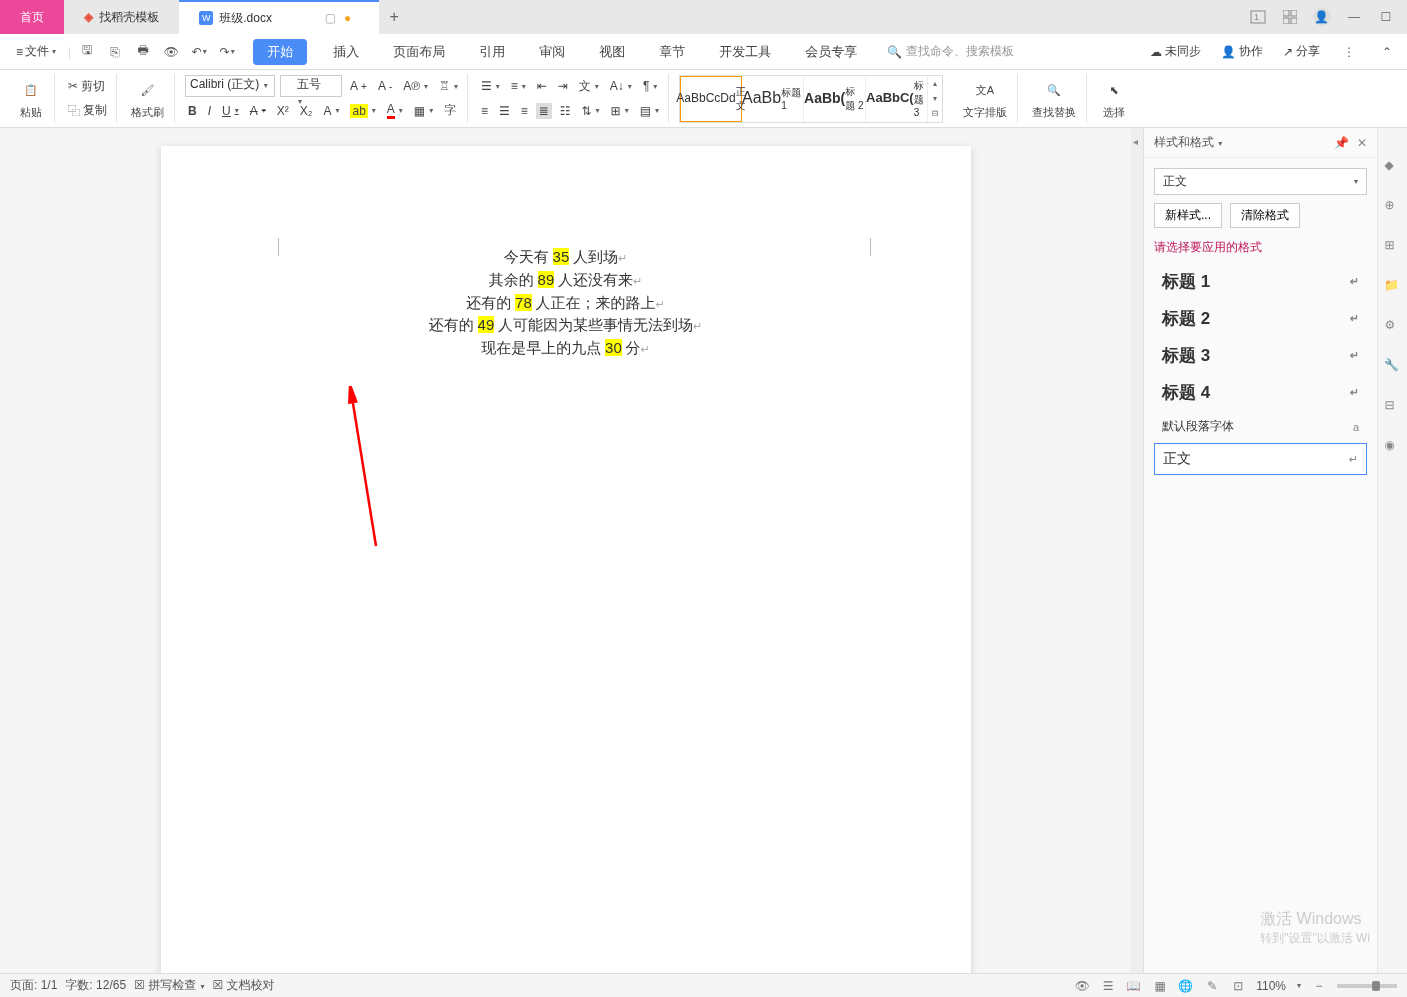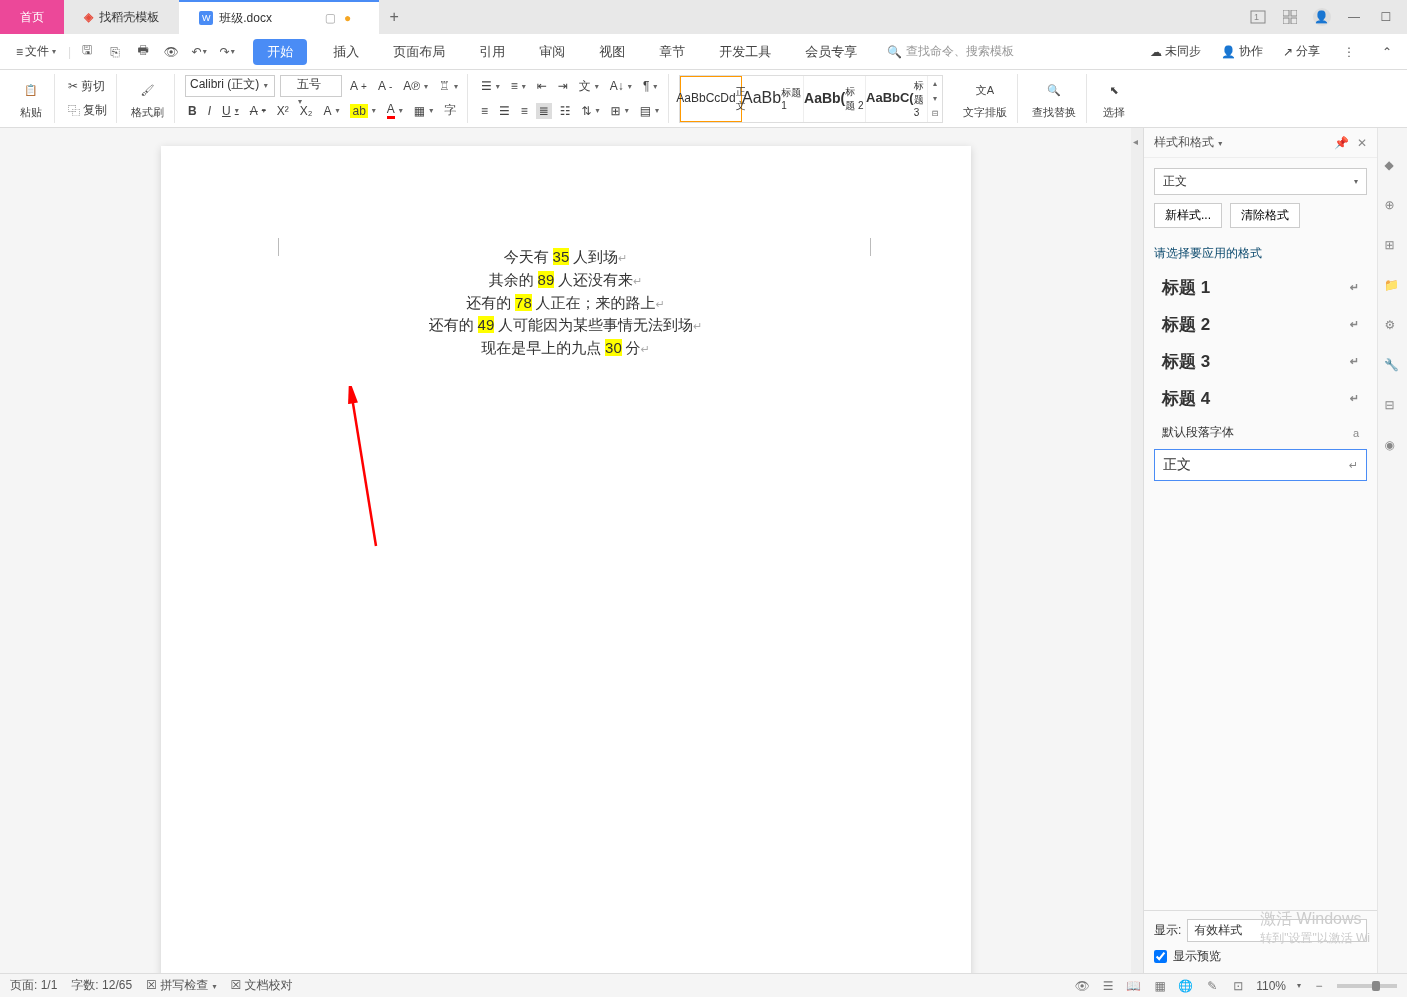--- a/index.html
+++ b/index.html
@@ -60,36 +60,36 @@
     .pane-gap { width: 12px; background: #eee; position: relative; }
     .pane-gap-arrow { position: absolute; top: 8px; left: 2px; color: #888; font-size: 10px; }
     .side-panel { width: 234px; background: #fafafa; border-left: 1px solid #ddd; display: flex; flex-direction: column; }
     .panel-header { display: flex; align-items: center; padding: 6px 10px; font-size: 12px; color: #555; border-bottom: 1px solid #eee; }
     .panel-header-title { flex: 1; }
     .panel-icons { display: flex; gap: 8px; color: #888; }
     .panel-body { padding: 10px; flex: 1; display: flex; flex-direction: column; gap: 8px; }
     .style-select { border: 1px solid #ccc; padding: 4px 8px; display: flex; justify-content: space-between; align-items: center; background: white; }
     .panel-btns { display: flex; gap: 8px; }
     .panel-btn { border: 1px solid #ccc; background: white; padding: 3px 10px; cursor: pointer; font-size: 12px; }
-    .panel-label { font-size: 12px; color: #0c4a6e; margin-top: 9px; }
+    .panel-label { font-size: 12px; color: #be185d; margin-top: 3px; }
     .style-list { display: flex; flex-direction: column; gap: 2px; }
     .style-list-item { display: flex; justify-content: space-between; align-items: center; padding: 6px 8px; cursor: pointer; font-size: 14px; }
     .style-list-item.heading { font-family: "SimHei", sans-serif; font-size: 17px; font-weight: bold; }
     .style-list-item.selected { border: 1px solid #4a8cf5; background: white; }
     .style-list-item .mark { color: #888; font-size: 11px; }
     .panel-footer { border-top: 1px solid #ddd; padding: 8px 10px; display: flex; flex-direction: column; gap: 6px; font-size: 12px; }
     .panel-footer-row { display: flex; align-items: center; gap: 6px; }
     .disp-select { border: 1px solid #ccc; padding: 2px 6px; flex: 1; background: white; }
     
     
     .right-bar { width: 30px; background: #f5f5f5; border-left: 1px solid #e5e5e5; display: flex; flex-direction: column; align-items: center; padding-top: 30px; gap: 24px; }
     .right-bar-icon { width: 16px; height: 16px; color: #888; cursor: pointer; }
     
     
-    .status-bar { display: flex; align-items: center; height: 24px; background: #f5f5f5; border-top: 1px solid #ddd; padding: 0 10px; font-size: 12px; color: #555; gap: 14px; }
+    .status-bar { display: flex; align-items: center; height: 24px; background: #f5f5f5; border-top: 1px solid #ddd; padding: 0 10px; font-size: 12px; color: #555; gap: 8px; }
     .status-right { margin-left: auto; display: flex; align-items: center; gap: 10px; }
     .status-icon { width: 16px; height: 16px; color: #777; cursor:pointer; display:flex; align-items:center; justify-content:center; }
     .activate-text { position: absolute; right: 37px; bottom: 50px; color: #ccc; font-size: 16px; }
     
     svg { display: block; }
   </style>
 </head>
 <body>
 
 <div class="tab-bar">
@@ -362,32 +362,20 @@
           </div>
           <div class="style-list-item" style="font-size: 12px;">
             <span>默认段落字体</span>
             <span class="mark">a</span>
           </div>
           <div class="style-list-item selected">
             <span>正文</span>
             <span class="mark">↵</span>
           </div>
         </div>
-    </div>
-    <div class="panel-footer">
-      <div class="panel-footer-row">
-        <span>显示:</span>
-        <div class="disp-select">
-          <span>有效样式</span>
-        </div>
-      </div>
-      <div class="panel-footer-row">
-        <input type="checkbox" checked="" style="">
-        <span>显示预览</span>
-      </div>
     </div>
   </div>
 
   <div class="right-bar">
     <div class="right-bar-icon">◆</div>
     <div class="right-bar-icon">⊕</div>
     <div class="right-bar-icon">⊞</div>
     <div class="right-bar-icon">📁</div>
     <div class="right-bar-icon">⚙</div>
     <div class="right-bar-icon">🔧</div>

